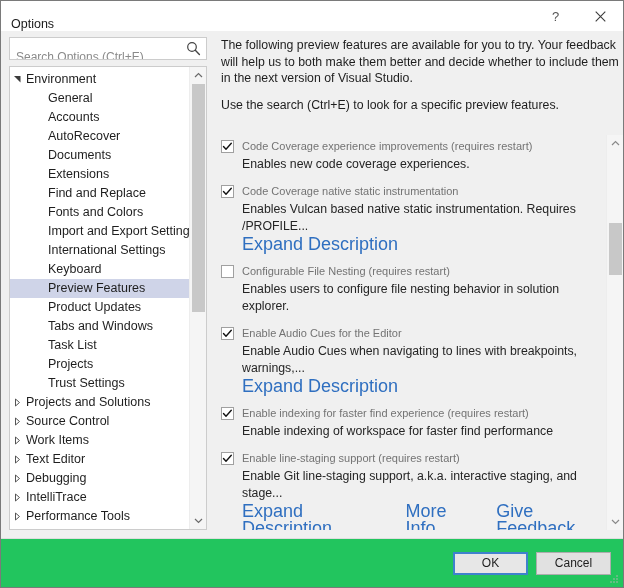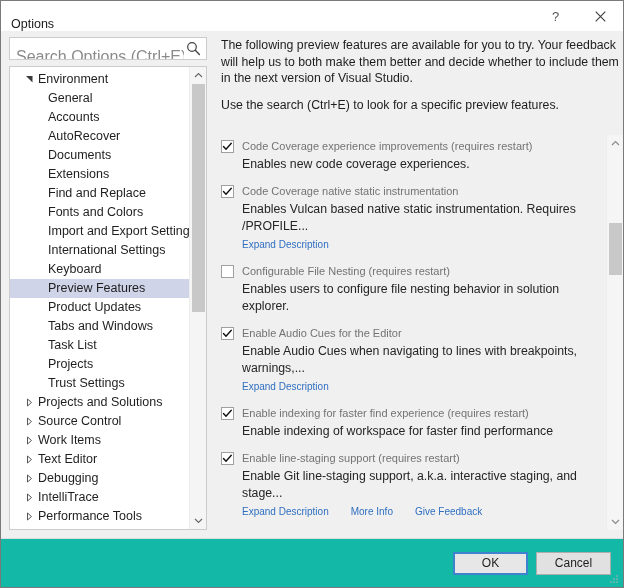--- a/index.html
+++ b/index.html
@@ -83,21 +83,21 @@
     background: #ffffff;
     display: flex;
     align-items: center;
     margin-bottom: 6px;
   }
   .search-input {
     border: 0;
     outline: 0;
     background: transparent;
     font-family: "Liberation Sans", sans-serif;
-    font-size: 16px;
+    font-size: 12px;
     color: #ec4899;
     padding: 16px 22px 0 6px;
     width: 100%;
     height: 100%;
     box-sizing: border-box;
   }
   .search-input::placeholder { color: #8a8a8a; opacity: 1; }
   .search-icon {
     position: absolute;
     right: 5px;
@@ -125,21 +125,21 @@
     padding: 3px 0 0 0;
     overflow: hidden;
   }
   .tree-item {
     height: 19px;
     line-height: 19px;
     font-size: 12.5px;
     white-space: nowrap;
     display: flex;
     align-items: center;
-    padding-left: 12px;
+    padding-left: 0;
     cursor: default;
   }
   .tree-item.selected { background: #cfd4e8; }
   .tw-arrow {
     width: 15px;
     flex: 0 0 15px;
     display: flex;
     align-items: center;
     justify-content: center;
     color: #333;
@@ -242,32 +242,32 @@
     color: #252525;
     padding-top: 1px;
   }
   .feature-links {
     margin-left: 21px;
     padding-top: 1px;
     display: flex;
     gap: 22px;
   }
   .flink {
-    font-size: 10px;
+    font-size: 18px;
     line-height: 17px;
     color: #2f6fc0;
     cursor: pointer;
     text-decoration: none;
   }
 
   
   .footer {
     flex: 0 0 48px;
     height: 48px;
-    background: #14b8a6;
+    background: #22c55e;
     border-top: 1px solid #dedede;
     display: flex;
     align-items: center;
     justify-content: flex-end;
     padding-right: 12px;
     position: relative;
   }
   .btn {
     width: 75px;
     height: 23px;

